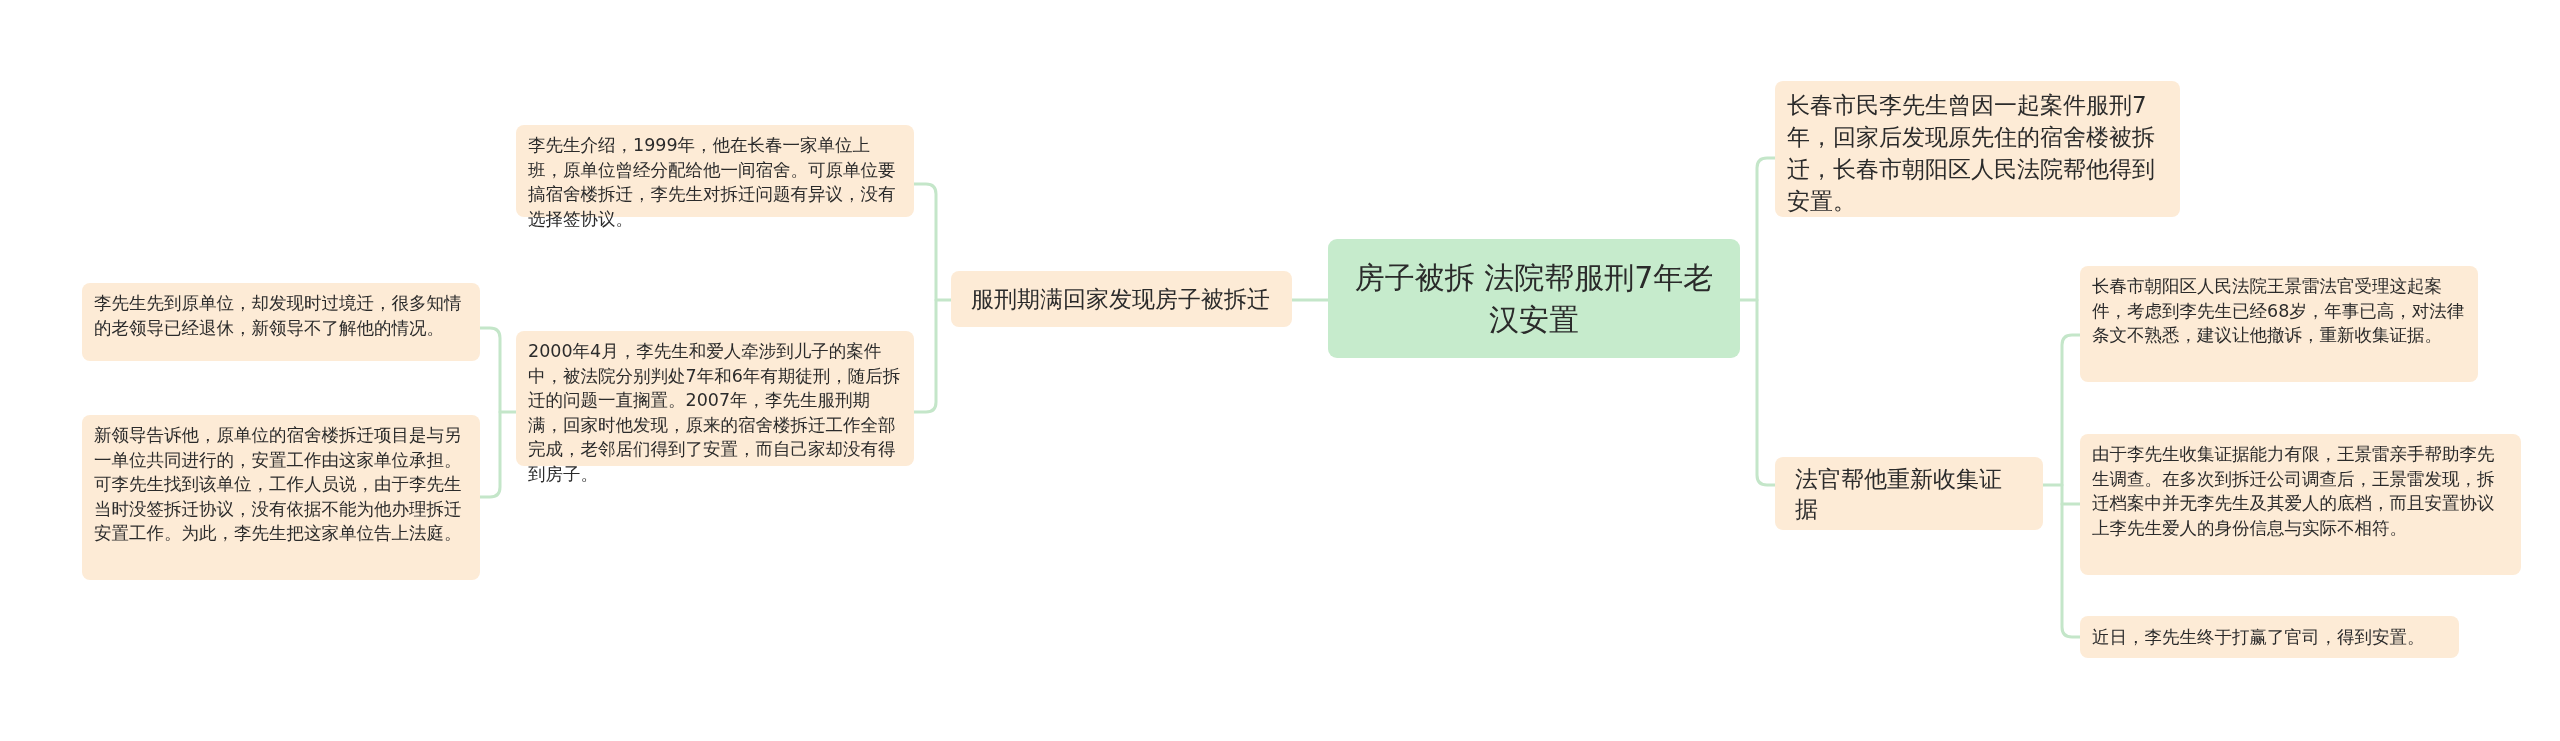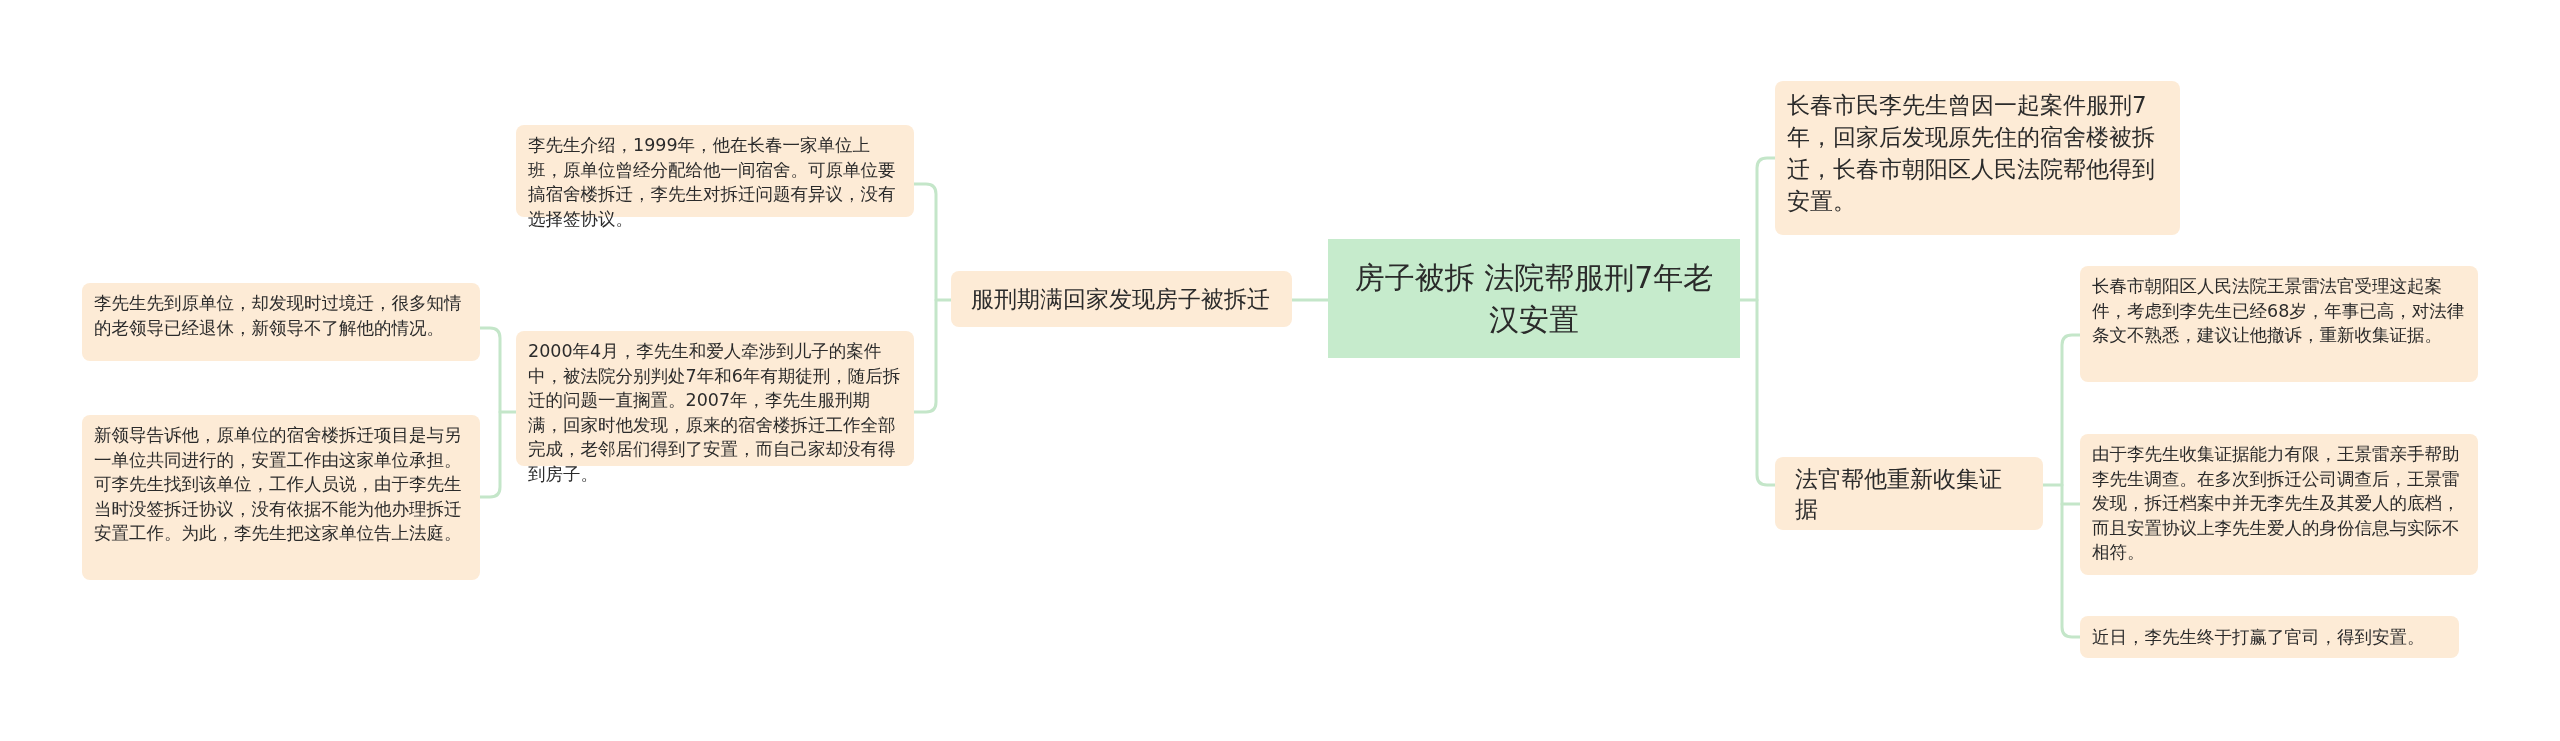--- a/index.html
+++ b/index.html
@@ -10,21 +10,21 @@
     color: #2b2b2b;
   }
   svg.links { position: absolute; left: 0; top: 0; width: 2560px; height: 741px; }
   .node {
     position: absolute; box-sizing: border-box;
     background: #fdebd6; border-radius: 8px;
     display: flex; align-items: center;
   }
   .node span { display: block; white-space: normal; word-break: break-all; }
   .root {
-    background: #c6ebcc; border-radius: 0; justify-content: center; text-align: center;
+    background: #c6ebcc; border-radius: 9px; justify-content: center; text-align: center;
     font-size: 30px; line-height: 42px; padding: 0 20px; color: #2a2a2a;
   }
   .l1 { font-size: 23px; line-height: 30px; padding: 0 20px; }
   .l1big { font-size: 23px; line-height: 32px; padding: 8px 12px; align-items: flex-start; }
   .leaf { font-size: 17.5px; line-height: 24.5px; padding: 8px 12px; align-items: flex-start; }
 </style>
 </head>
 <body>
 
 <svg class="links" viewBox="0 0 2560 741">
@@ -64,31 +64,31 @@
 </div>
 
 <div class="node leaf" style="left:82px; top:283px; width:398px; height:78px;">
   <span>李先生先到原单位，却发现时过境迁，很多知情的老领导已经退休，新领导不了解他的情况。</span>
 </div>
 
 <div class="node leaf" style="left:82px; top:415px; width:398px; height:165px;">
   <span>新领导告诉他，原单位的宿舍楼拆迁项目是与另一单位共同进行的，安置工作由这家单位承担。可李先生找到该单位，工作人员说，由于李先生当时没签拆迁协议，没有依据不能为他办理拆迁安置工作。为此，李先生把这家单位告上法庭。</span>
 </div>
 
-<div class="node l1big" style="left:1775px; top:81px; width:405px; height:154px;">
+<div class="node l1big" style="left:1775px; top:81px; width:405px; height:136px;">
   <span>长春市民李先生曾因一起案件服刑7年，回家后发现原先住的宿舍楼被拆迁，长春市朝阳区人民法院帮他得到安置。</span>
 </div>
 
 <div class="node l1" style="left:1775px; top:457px; width:268px; height:73px;">
   <span>法官帮他重新收集证据</span>
 </div>
 
 <div class="node leaf" style="left:2080px; top:266px; width:398px; height:116px;">
   <span>长春市朝阳区人民法院王景雷法官受理这起案件，考虑到李先生已经68岁，年事已高，对法律条文不熟悉，建议让他撤诉，重新收集证据。</span>
 </div>
 
-<div class="node leaf" style="left:2080px; top:434px; width:398px; height:141px;">
+<div class="node leaf" style="left:2080px; top:434px; width:441px; height:141px;">
   <span>由于李先生收集证据能力有限，王景雷亲手帮助李先生调查。在多次到拆迁公司调查后，王景雷发现，拆迁档案中并无李先生及其爱人的底档，而且安置协议上李先生爱人的身份信息与实际不相符。</span>
 </div>
 
 <div class="node leaf" style="left:2080px; top:616px; width:379px; height:42px; align-items:center; padding-top:0; padding-bottom:0;">
   <span>近日，李先生终于打赢了官司，得到安置。</span>
 </div>
 
 </body></html>

